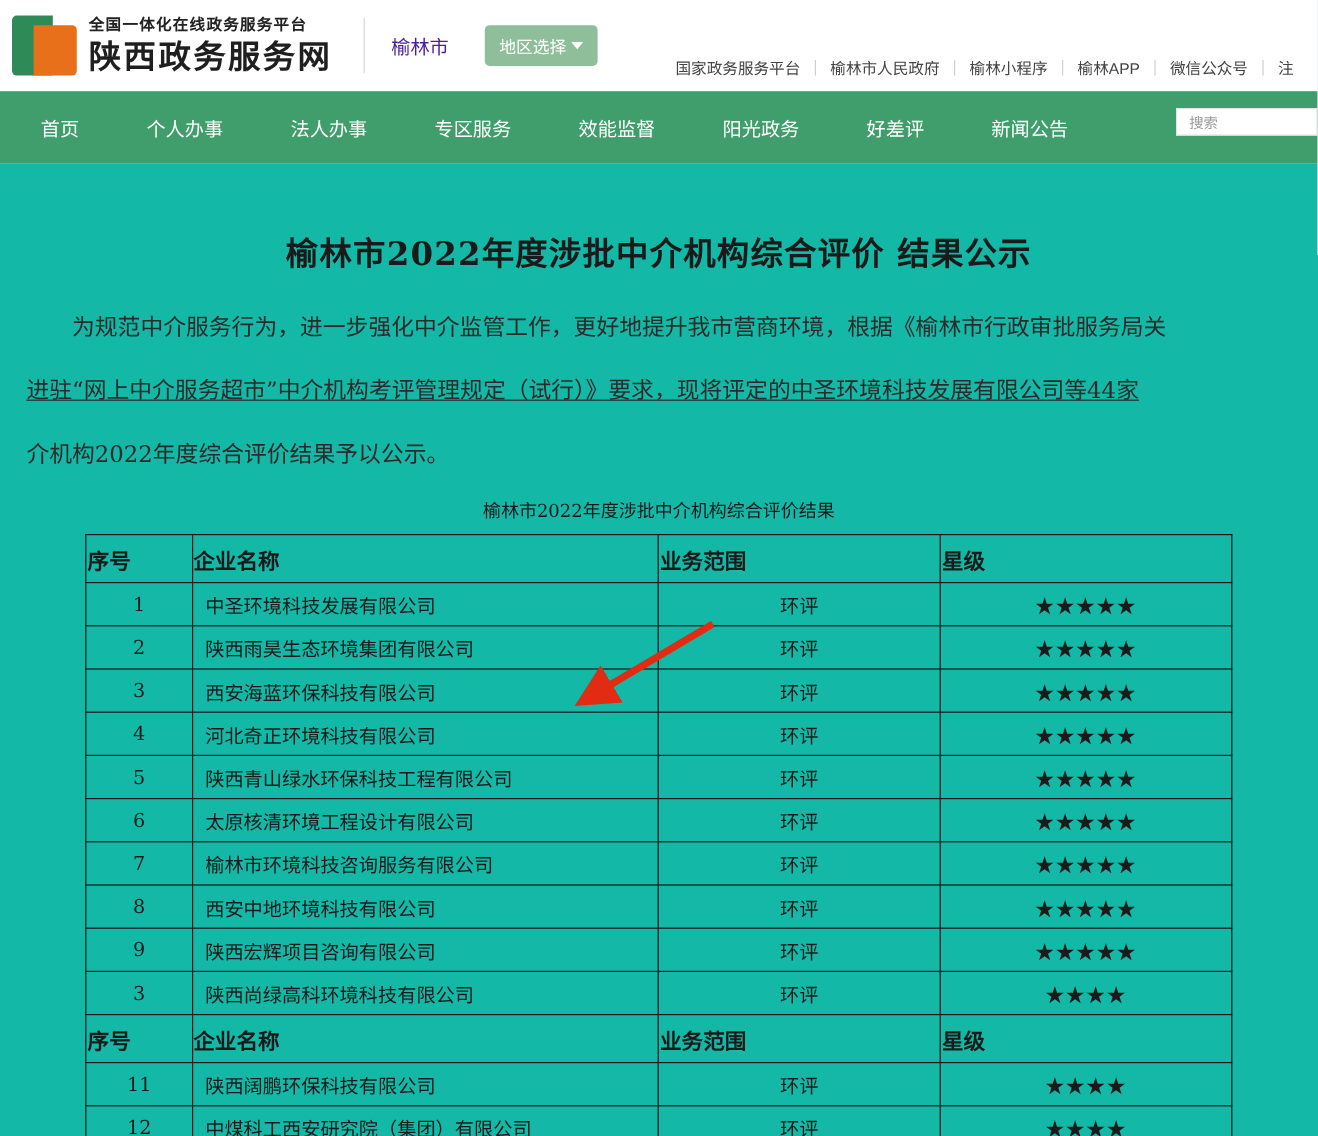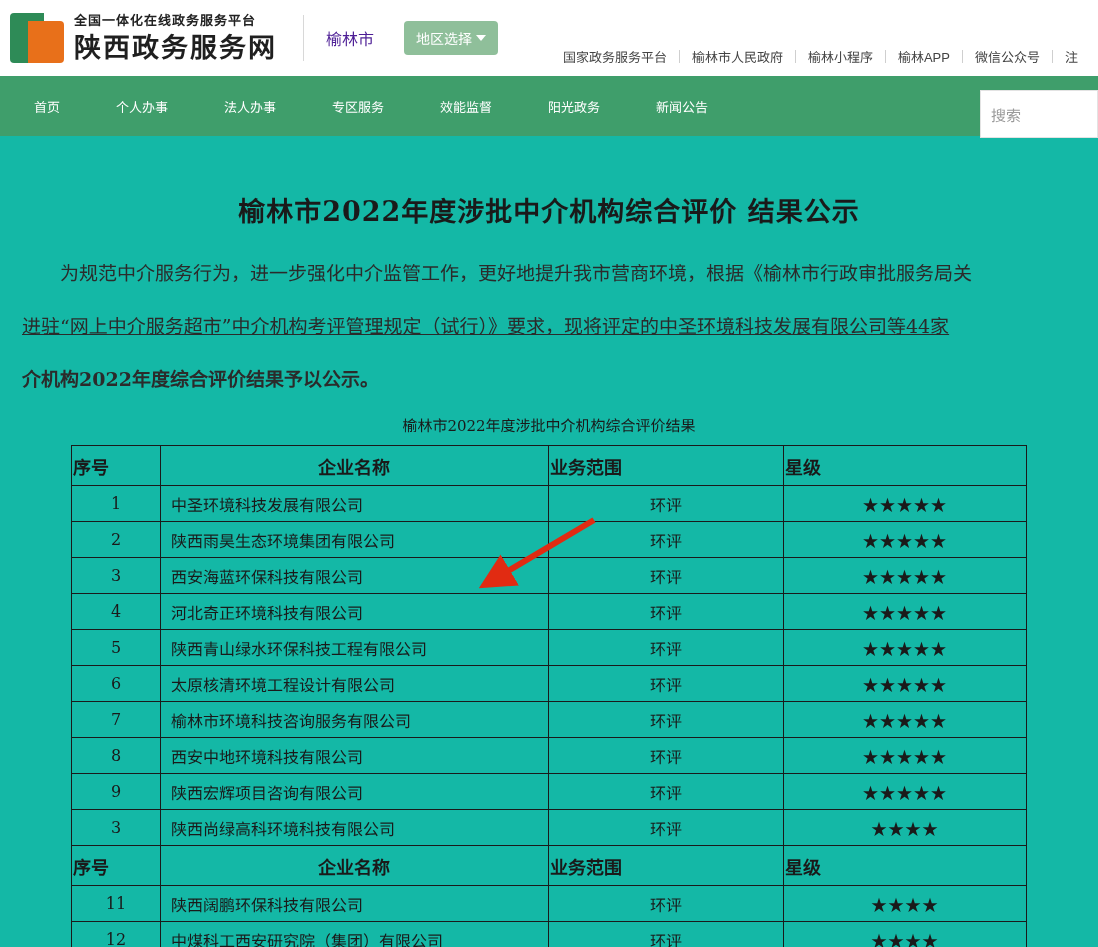--- a/index.html
+++ b/index.html
@@ -116,43 +116,43 @@
     align-items: center;
     position: relative;
   }
   .nav-items {
     display: flex;
     align-items: center;
     height: 100%;
   }
   .nav-item {
     color: #ffffff;
-    font-size: 13px;
+    font-size: 16px;
     padding: 0 28px;
     height: 100%;
     display: flex;
     align-items: center;
     cursor: pointer;
     white-space: nowrap;
     font-family: Liberation Mono, monospace;
   }
   .nav-item:first-child { padding-left: 34px; }
   .search-box {
     position: absolute;
     right: 0;
     top: 14px;
     width: 118px;
-    height: 48px;
+    height: 23px;
     background: #ffffff;
     border: 1px solid #e3e3e3;
     box-sizing: border-box;
     display: flex;
     align-items: center;
     padding-left: 10px;
-    font-size: 15px;
+    font-size: 12px;
     color: #9a9a9a;
   }
 
   
   .page {
     background: #14b8a6;
     padding-top: 36px;
   }
   .doc-title {
     text-align: center;
@@ -199,21 +199,21 @@
   td.c-idx { width: 86px; text-align: center; }
   td.c-name { width: 386px; text-align: left; padding-left: 10px; }
   td.c-scope { width: 232px; text-align: center; }
   td.c-star { width: 240px; text-align: center; }
   tr.hdr td {
     font-weight: bold;
     text-align: left;
     font-size: 18px;
     height: 37px;
   }
-  tr.hdr td.c-name { text-align: center; padding-left: 0; }
+  tr.hdr td.c-name { text-align: left; padding-left: 0; }
   .stars {
     letter-spacing: 1px;
     font-size: 16px;
     color: #000;
   }
 
   
   .arrow-anno {
     position: absolute;
     left: 470px;
@@ -257,31 +257,32 @@
 </div>
 
 <div class="navbar">
   <div class="nav-items">
     <div class="nav-item">首页</div>
     <div class="nav-item">个人办事</div>
     <div class="nav-item">法人办事</div>
     <div class="nav-item">专区服务</div>
     <div class="nav-item">效能监督</div>
     <div class="nav-item">阳光政务</div>
+    <div class="nav-item">好差评</div>
     <div class="nav-item">新闻公告</div>
   </div>
   <div class="search-box">搜索</div>
 </div>
 
 <div class="page">
   <div class="doc-title">榆林市2022年度涉批中介机构综合评价 结果公示</div>
 
   <div class="doc-para">为规范中介服务行为，进一步强化中介监管工作，更好地提升我市营商环境，根据《榆林市行政审批服务局关</div>
   <div class="doc-para" style="text-indent:0;text-decoration:underline;">进驻“网上中介服务超市”中介机构考评管理规定（试行）》要求，现将评定的中圣环境科技发展有限公司等44家</div>
-  <div class="doc-para" style="text-indent:0;font-weight:bold;">介机构2022年度综合评价结果予以公示。</div>
+  <div class="doc-para" style="text-indent:0;">介机构2022年度综合评价结果予以公示。</div>
 
   <div class="table-caption">榆林市2022年度涉批中介机构综合评价结果</div>
 
   <table class="data">
     <tbody>
       <tr class="hdr">
         <td class="c-idx">序号</td>
         <td class="c-name">企业名称</td>
         <td class="c-scope">业务范围</td>
         <td class="c-star">星级</td>

